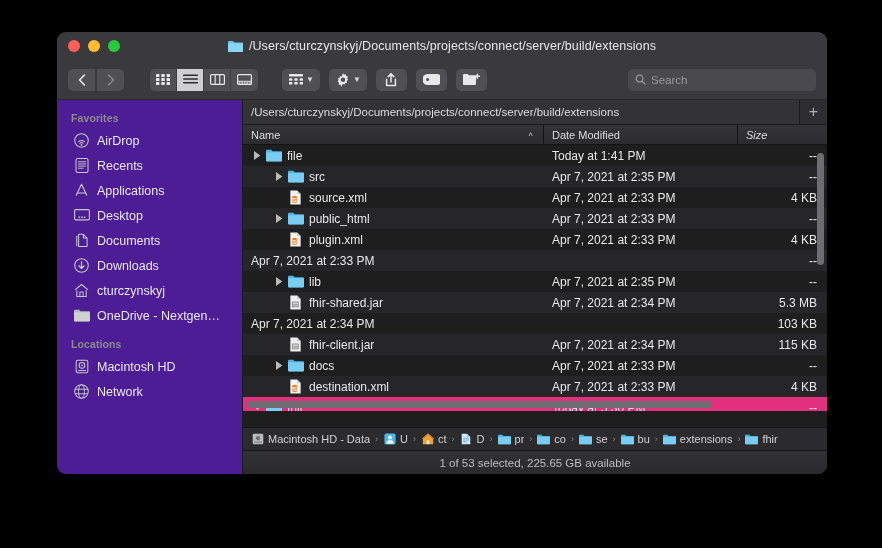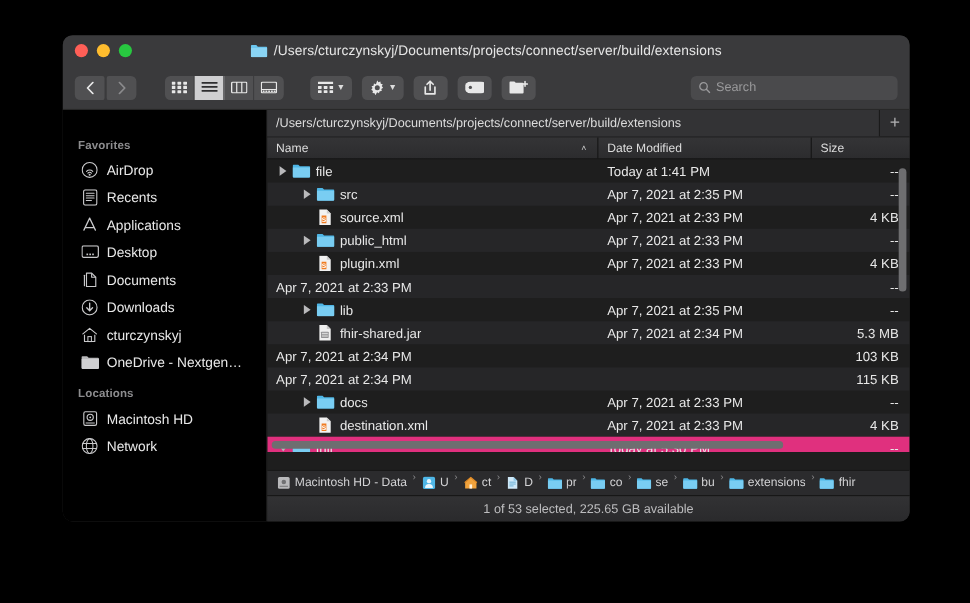--- a/index.html
+++ b/index.html
@@ -95,22 +95,22 @@
     padding: 0 7px;
   }
   .search-ph { font-size: 11.5px; color: #9a9a9c; }
 
   
   .body { flex: 1 1 auto; display: flex; min-height: 0; }
 
   
   .sidebar {
     width: 186px; flex: 0 0 186px;
-    background: #000000;
-    padding-top: 23px;
+    background: #4c1d95;
+    padding-top: 9px;
     border-right: 1px solid #1d1d1d;
     overflow: hidden;
   }
   .sb-header {
     font-size: 10.5px; font-weight: bold; color: #8c8c8e;
     padding: 3px 0 4px 14px; letter-spacing: .1px;
   }
   .sb-item {
     display: flex; align-items: center; gap: 7px;
     height: 25px; padding-left: 16px;
@@ -149,21 +149,21 @@
     height: 20px; flex: 0 0 20px;
     background: linear-gradient(#343436, #2c2c2e);
     display: flex; align-items: center;
     border-bottom: 1px solid #141414;
     font-size: 11px; color: #dcdcdc;
   }
   .ch { display: flex; align-items: center; height: 100%;
         border-right: 1px solid #141414; padding-left: 8px; position: relative; }
   .ch.name { width: 301px; flex: 0 0 301px; }
   .ch.date { width: 194px; flex: 0 0 194px; }
-  .ch.size { flex: 1 1 auto; border-right: none; }
+  .ch.size { flex: 1 1 auto; border-right: none; font-style: italic; }
   .sort-arrow { position: absolute; right: 10px; font-size: 8px; color: #c8c8c8; }
 
   
   .filelist { flex: 1 1 auto; position: relative; overflow: hidden; background: #1e1e1e; }
   .row {
     display: flex; align-items: center;
     height: 21px; font-size: 12px; color: #e8e8e8;
   }
   .row.alt  { background: #262628; }
   .row.sel  { background: #e0307e; }
@@ -188,21 +188,21 @@
     position: absolute; left: 4px; bottom: 3px;
     width: 465px; height: 7px;
     background: #6e6e70; border-radius: 4px;
   }
 
   
   .pathbar {
     height: 23px; flex: 0 0 23px;
     background: #2b2b2d;
     border-top: 1px solid #151515;
-    display: flex; 
+    display: flex; align-items: center;
     padding-left: 8px;
     font-size: 11px; color: #d2d2d4;
     overflow: hidden; white-space: nowrap; margin-top: 16px;
   }
   .crumb { display: flex; align-items: center; gap: 4px; max-width: 120px; }
   .crumb .lbl { overflow: hidden; text-overflow: clip; }
   .crumb-sep { color: #8c8c8e; font-size: 9px; margin: 0 5px; }
   .crumb-ic { width: 13px; height: 13px; flex: 0 0 13px;
               display: flex; align-items: center; justify-content: center; }
 
@@ -634,20 +634,34 @@
                 <span class="f-name">fhir-shared.jar</span>
               </div>
               <div class="cell-date">Apr 7, 2021 at 2:34 PM</div>
               <div class="cell-size">5.3 MB</div>
             </div>
             <div class="row">
               <div class="cell-date">Apr 7, 2021 at 2:34 PM</div>
               <div class="cell-size">103 KB</div>
             </div>
             <div class="row alt">
+              <div class="cell-name">
+                <span style="flex: 0 0 28px;"></span>
+                <span class="disc"></span>
+                <span class="f-icon">
+                  <svg width="13" height="15" viewBox="0 0 13 16">
+                    <path d="M1 .6h7.2L12 4.3v11.1H1z" fill="#efefef"></path>
+                    <path d="M8.2.6 12 4.3H8.2z" fill="#c8c8c8"></path>
+                    <rect x="2.6" y="7" width="7.4" height="6" rx=".6" fill="#8d8d8f"></rect>
+                    <rect x="3.4" y="8" width="5.8" height="1.5" fill="#d8d8d8"></rect>
+                    <rect x="3.4" y="10.2" width="5.8" height="2" fill="#bdbdbd"></rect>
+                  </svg>
+                </span>
+                <span class="f-name">fhir-client.jar</span>
+              </div>
               <div class="cell-date">Apr 7, 2021 at 2:34 PM</div>
               <div class="cell-size">115 KB</div>
             </div>
             <div class="row">
               <div class="cell-name">
                 <span style="flex: 0 0 28px;"></span>
                 <span class="disc">
                   <svg width="7" height="9" viewBox="0 0 7 9">
                     <path d="M0 0v9l6.4-4.5z" fill="currentColor"></path>
                   </svg>

